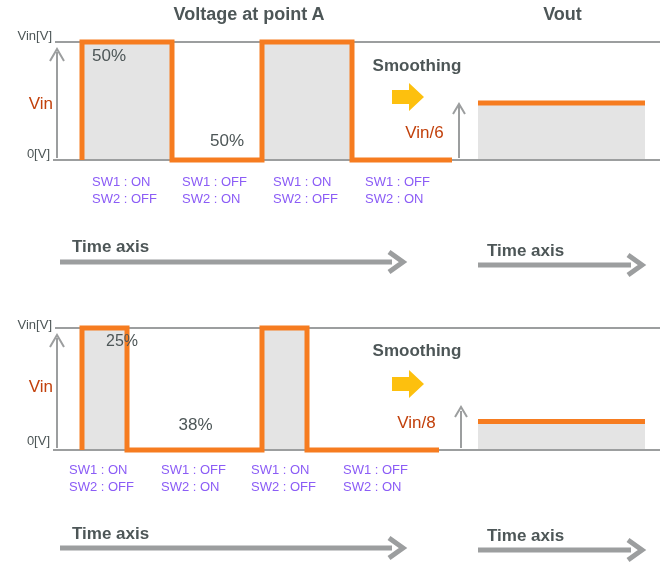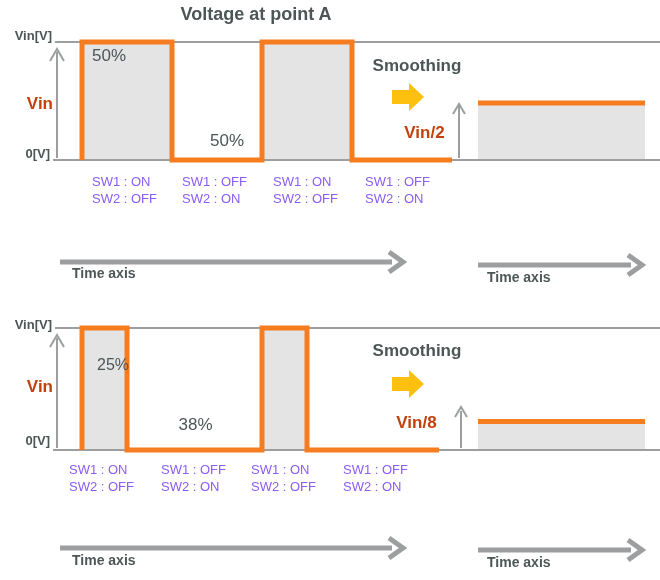--- a/index.html
+++ b/index.html
@@ -3,25 +3,25 @@
 <meta charset="utf-8">
 <style>
   html,body{margin:0;padding:0;}
   body{width:660px;height:580px;position:relative;background:#ffffff;
        font-family:"Liberation Sans",sans-serif;overflow:hidden;}
   #stage{position:absolute;left:0;top:0;width:660px;height:580px;}
   #stage svg{position:absolute;left:0;top:0;}
   .lbl{position:absolute;color:#4D5657;font-size:17px;line-height:1.15;white-space:nowrap;}
   .center{text-align:center;}
   .right{text-align:right;}
-  .b{font-weight:700;}
+  .b{font-weight:400;}
   .sb{font-weight:600;}
   .orange{color:#c2410c;}
   .f13{font-size:13px;}
-  .f14{font-size:14px;margin-top:28px;}
+  .f14{font-size:17px;}
   .f16{font-size:16px;}
   .f18{font-size:18px;}
   .sw{position:absolute;color:#8b5cf6;font-size:13px;line-height:17px;white-space:nowrap;}
 </style>
 </head>
 <body>
 
 <div id="stage">
 
   <svg width="660" height="580" viewBox="0 0 660 580">
@@ -65,21 +65,22 @@
     </g>
 
     <g id="wave-layer">
         <path d="M82 160 L82 42 L172 42 L172 160 L262 160 L262 42 L352 42 L352 160 L442 160 L452 160" fill="none" stroke="#F67C20" stroke-width="5" stroke-linejoin="miter"></path>
         <line x1="478" y1="103" x2="645" y2="103" stroke="#F67C20" stroke-width="5"></line>
         <path d="M82 450 L82 328 L127 328 L127 450 L262 450 L262 328 L307 328 L307 450 L439 450 L439 450" fill="none" stroke="#F67C20" stroke-width="5" stroke-linejoin="miter"></path>
         <line x1="478" y1="421.5" x2="645" y2="421.5" stroke="#F67C20" stroke-width="5"></line>
       </g>
   </svg>
 
-  <div class="lbl f18 sb center" style="left:126px;top:4px;width:260px;">Voltage at point A</div>
+  <div class="lbl f18 sb center" style="left:119px;top:4px;width:260px;">Voltage at point A</div>
+  <div class="lbl f18 sb center" style="left:500px;top:4px;width:125px;">Vout</div>
 
   <div class="lbl f13 b right" style="left:0;top:29px;width:52px;">Vin[V]</div>
   <div class="lbl b orange right" style="left:0;top:94px;width:53px;">Vin</div>
   <div class="lbl f13 b right" style="left:0;top:147px;width:50px;">0[V]</div>
 
   <div class="lbl" style="left:92px;top:46px;">50%</div>
   <div class="lbl center" style="left:182px;top:131px;width:90px;">50%</div>
 
   <div class="sw" style="left:92px;top:173px;">
     <div>SW1 : ON</div>
@@ -92,30 +93,30 @@
   <div class="sw" style="left:273px;top:173px;">
     <div>SW1 : ON</div>
     <div>SW2 : OFF</div>
   </div>
   <div class="sw" style="left:365px;top:173px;">
     <div>SW1 : OFF</div>
     <div>SW2 : ON</div>
   </div>
 
   <div class="lbl sb center" style="left:357px;top:56px;width:120px;">Smoothing</div>
-  <div class="lbl b orange center" style="left:372px;top:123px;width:105px;">Vin/2</div>
+  <div class="lbl b orange center" style="left:372px;top:123px;width:105px;">Vin/6</div>
 
   <div class="lbl f14 sb" style="left:72px;top:237px;">Time axis</div>
   <div class="lbl f14 sb" style="left:487px;top:241px;">Time axis</div>
 
   <div class="lbl f13 b right" style="left:0;top:318px;width:52px;">Vin[V]</div>
   <div class="lbl b orange right" style="left:0;top:377px;width:53px;">Vin</div>
   <div class="lbl f13 b right" style="left:0;top:434px;width:50px;">0[V]</div>
 
-  <div class="lbl f16 center" style="left:90px;top:332px;width:46px;margin-top:24px;">25%</div>
+  <div class="lbl f16 center" style="left:99px;top:332px;width:46px;">25%</div>
   <div class="lbl center" style="left:129px;top:415px;width:133px;">38%</div>
 
   <div class="sw" style="left:69px;top:461px;">
     <div>SW1 : ON</div>
     <div>SW2 : OFF</div>
   </div>
   <div class="sw" style="left:161px;top:461px;">
     <div>SW1 : OFF</div>
     <div>SW2 : ON</div>
   </div>

